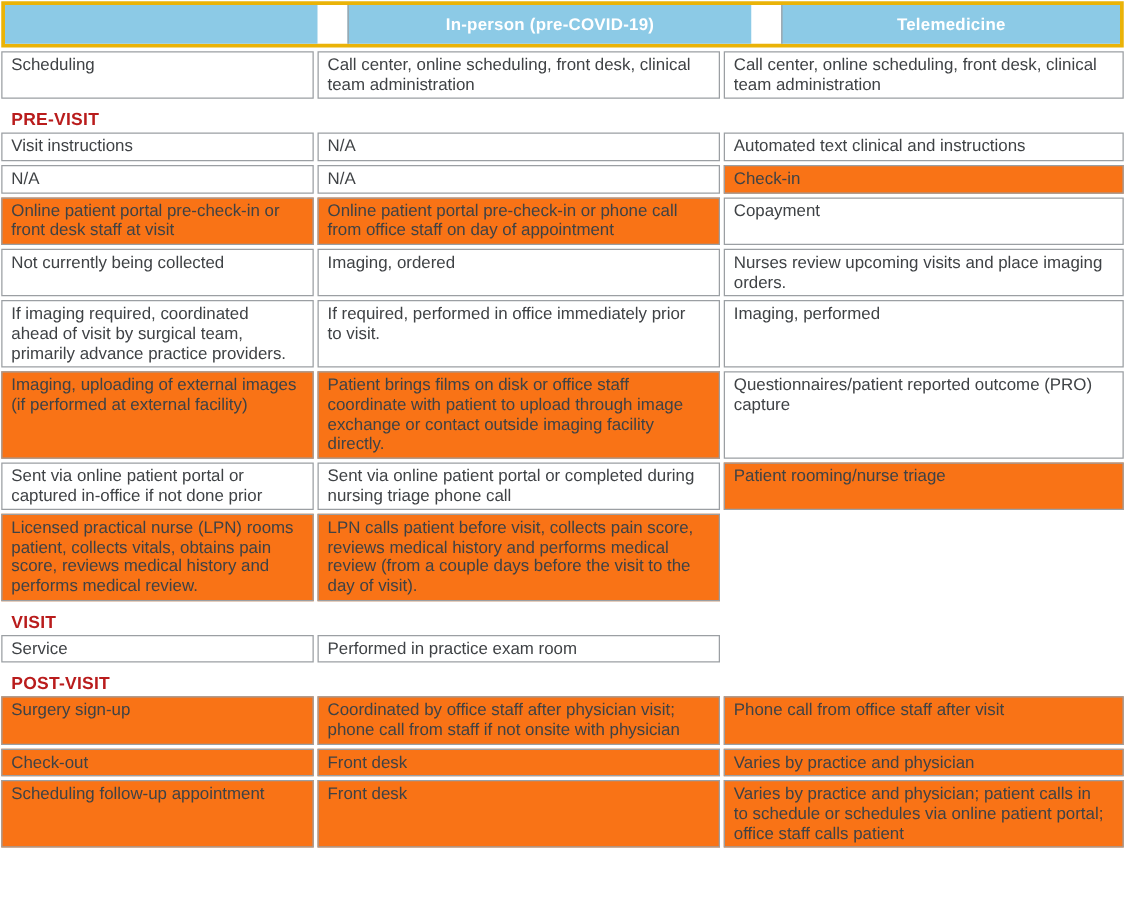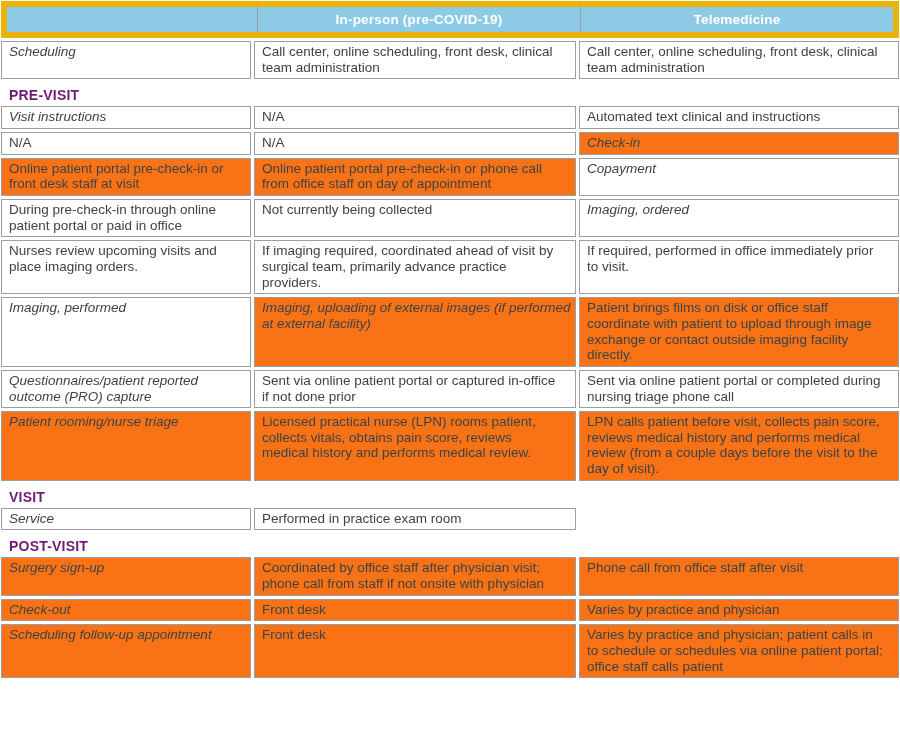--- a/index.html
+++ b/index.html
@@ -9,22 +9,23 @@
     background: #ffffff;
     font-family: "Liberation Sans", sans-serif;
     color: #3f4245;
   }
   .doc { padding: 1px; width: 900px; }
 
   
   .header-grid {
     display: grid;
     grid-template-columns: 250px 323px 1fr;
-    border: 6px solid #eab308;
+    border: 3px solid #eab308;
     height: 37px;
+    gap: 24px;
   }
   .hcell {
     background: #8ccae6;
     color: #ffffff;
     font-weight: bold;
     font-size: 13.5px;
     display: flex;
     align-items: center;
     justify-content: center;
     letter-spacing: 0.2px;
@@ -38,27 +39,27 @@
     gap: 3px;
     margin-top: 3px;
   }
   .cell {
     border: 1px solid #9b9fa3;
     background: #ffffff;
     padding: 2px 14px 3px 7px;
     font-size: 13.5px;
     line-height: 1.16;
   }
-  .cell.label-cell { padding-right: 4px; font-style: italic; }
+  .cell.label-cell { padding-right: 4px; }
   .cell.alt { background: #f97316; }
 
   .section-heading {
     font-size: 14px;
     font-weight: 800;
-    color: #701a75;
+    color: #b91c1c;
     letter-spacing: 0.2px;
     margin: 8px 0 2px 8px;
   }
 </style>
 </head>
 <body>
 
 <div class="doc">
 
   <div class="header-grid">
@@ -77,21 +78,20 @@
       <div class="grid">
         <div class="cell label-cell">Visit instructions</div>
         <div class="cell">N/A</div>
         <div class="cell">Automated text clinical and instructions</div>
         <div class="cell">N/A</div>
         <div class="cell">N/A</div>
         <div class="cell label-cell alt">Check-in</div>
         <div class="cell alt">Online patient portal pre-check-in or front desk staff at visit</div>
         <div class="cell alt">Online patient portal pre-check-in or phone call from office staff on day of appointment</div>
         <div class="cell label-cell">Copayment</div>
-        <div class="cell">During pre-check-in through online patient portal or paid in office</div>
         <div class="cell">Not currently being collected</div>
         <div class="cell label-cell">Imaging, ordered</div>
         <div class="cell">Nurses review upcoming visits and place imaging orders.</div>
         <div class="cell">If imaging required, coordinated ahead of visit by surgical team, primarily advance practice providers.</div>
         <div class="cell">If required, performed in office immediately prior to visit.</div>
         <div class="cell label-cell">Imaging, performed</div>
         <div class="cell label-cell alt">Imaging, uploading of external images (if performed at external facility)</div>
         <div class="cell alt">Patient brings films on disk or office staff coordinate with patient to upload through image exchange or contact outside imaging facility directly.</div>
         <div class="cell label-cell">Questionnaires/patient reported outcome (PRO) capture</div>
         <div class="cell">Sent via online patient portal or captured in-office if not done prior</div>

